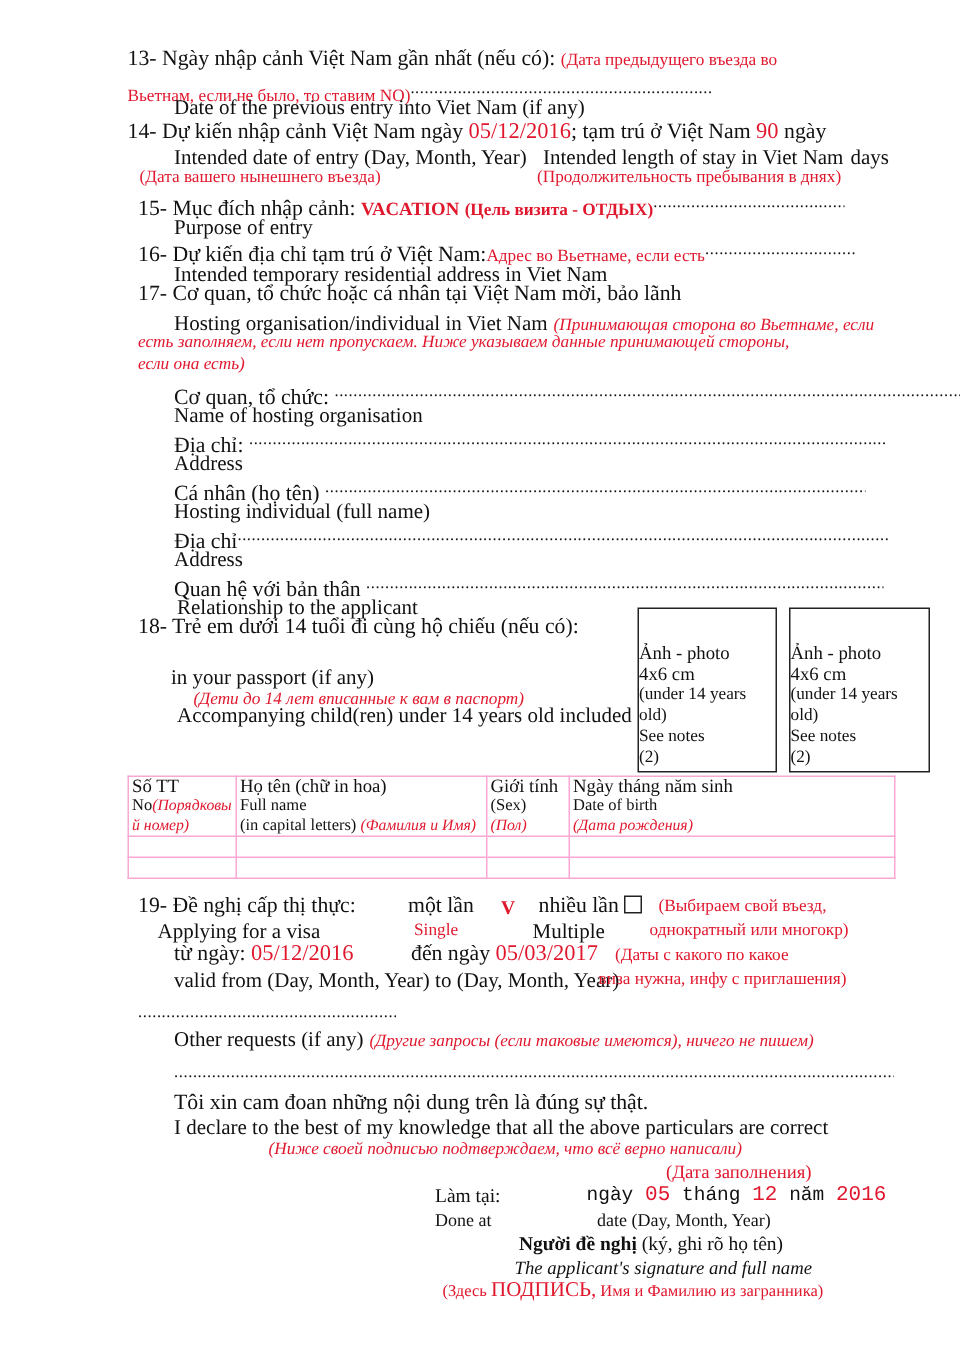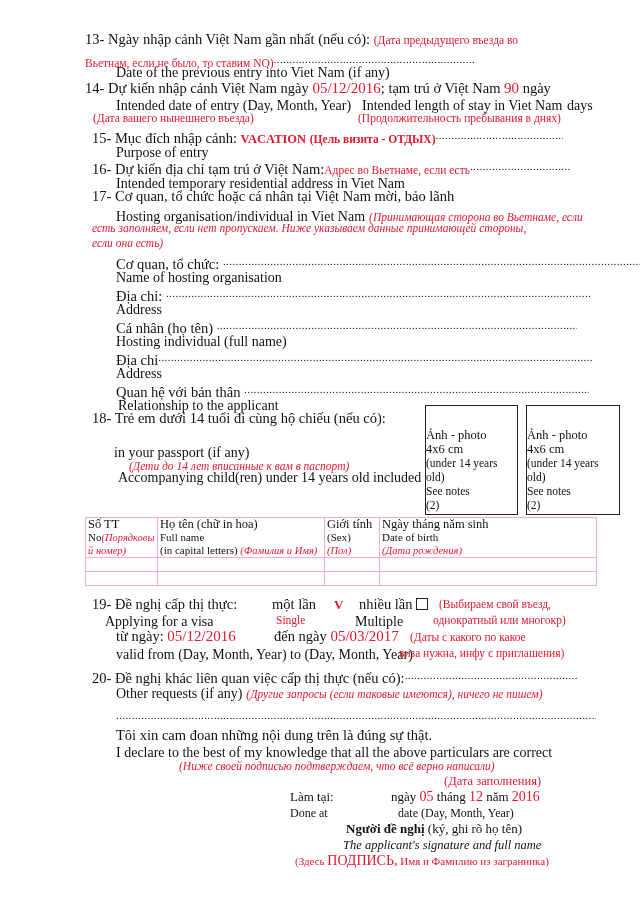--- a/index.html
+++ b/index.html
@@ -172,37 +172,37 @@
 </div>
 <div class="abs vn" style="left:274px;top:628px;">
   <span>đến ngày</span>
   <span class="big-red">05/03/2017</span>
 </div>
 <div class="abs ru" style="left:410px;top:631px;">(Даты с какого по какое</div>
 <div class="abs en" style="left:116px;top:647px;">valid  from (Day, Month, Year) to (Day, Month, Year)</div>
 <div class="abs ru" style="left:399px;top:647px;">виза нужна, инфу с приглашения)</div>
 
 <div class="abs vn" style="left:92px;top:666px;">
-  <span>20- Đề nghị khác liên quan việc cấp thị thực (nếu có):</span><span class="dots" style="width:172px;"></span>
+  <span class="dots" style="width:172px;"></span>
 </div>
 <div class="abs" style="left:116px;top:684px;">
   <span class="en">Other requests (if any)</span>
   <span class="rui">(Другие запросы (если таковые имеются), ничего не пишем)</span>
 </div>
 <div class="abs" style="left:116px;top:705px;">
   <span class="dots" style="width:480px;"></span>
 </div>
 
 <div class="abs vn" style="left:116px;top:727px;">Tôi xin cam đoan những nội dung trên là đúng sự thật.</div>
 <div class="abs en" style="left:116px;top:745px;">I declare to the best of my knowledge that all the above particulars are correct</div>
 <div class="abs rui" style="left:149px;top:760px;margin-left:30px;">(Ниже своей подписью подтверждаем, что всё верно написали)</div>
 <div class="abs red" style="left:444px;top:774px;font-size:12.5px;">(Дата заполнения)</div>
 
 <div class="abs" style="left:290px;top:789px;font-size:13px;">Làm tại:</div>
-<div class="abs" style="left:391px;top:789px;font-size:13px;">
+<div class="abs" style="left:391px;top:789px;font-size:13px;font-family:Liberation Mono, monospace;">
   <span>ngày</span>
   <span class="red" style="font-size:14px;">05</span>
   <span>tháng</span>
   <span class="red" style="font-size:14px;">12</span>
   <span>năm</span>
   <span class="red" style="font-size:14px;">2016</span>
 </div>
 <div class="abs" style="left:290px;top:806px;font-size:12px;">Done at</div>
 <div class="abs" style="left:398px;top:806px;font-size:12px;">date (Day, Month, Year)</div>
 

